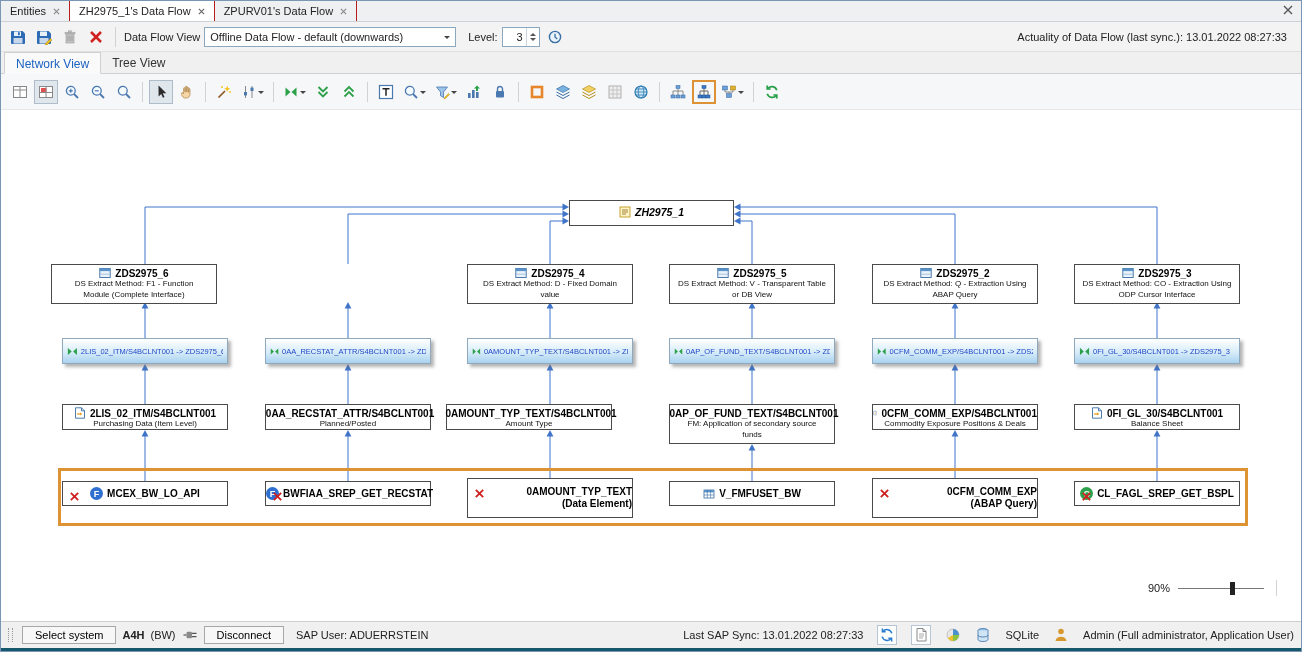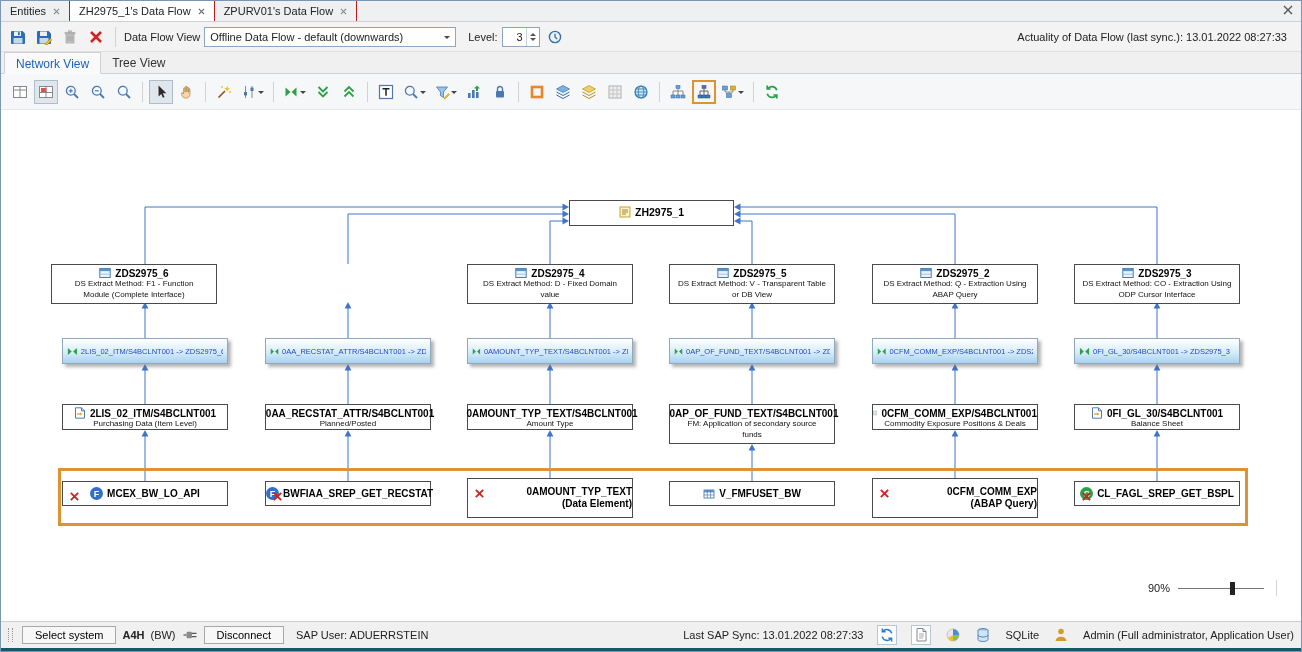--- a/index.html
+++ b/index.html
@@ -39,21 +39,21 @@
   .tbtn.hl { border:2px solid #DD9333; }
   .i16 { width:16px; height:16px; } .i12 { width:12px; height:12px; } .i11 { width:11px; height:11px; }
 
   
   .canvas { position:relative; height:511px; background:#fff; overflow:hidden; }
   .edges { position:absolute; left:0; top:0; }
   .node { position:absolute; width:166px; background:#fff; border:1px solid #4a4a4a; text-align:center; }
   .trow { display:flex; align-items:center; justify-content:center; gap:4px; font-weight:bold; font-size:10px; padding-top:2px; white-space:nowrap; }
   .desc { font-size:8px; line-height:10.5px; color:#111; white-space:nowrap; }
   .root-node { top:90px; left:568px; width:165px; height:26px; }
-  .root-node .trow { padding-top:5px; font-size:10.5px; }
+  .root-node .trow { padding-top:5px; font-size:10.5px;font-style:italic; }
   .zds { top:154px; height:40px; }
   .transfer { top:228px; height:26px; border:1px solid #90a8bc; background:linear-gradient(#ffffff,#d7ecf9 55%,#a9d2ef); box-shadow:3px 3px 3px rgba(110,110,110,.5); display:flex; align-items:center; padding:0 4px; gap:3px; text-align:left; }
   .transfer .tl { font-size:7.5px; color:#1F47C8; white-space:nowrap; overflow:hidden; }
   .source { top:294px; height:26px; }
   .source.tall { height:40px; }
   .extractor { top:371px; height:25px; display:flex; align-items:center; }
   .extractor.tall { top:368px; height:40px; }
   .ext-x { position:absolute; left:6px; top:6px; }
   .ext-c { flex:1; display:flex; align-items:center; justify-content:center; gap:4px; font-weight:bold; font-size:10px; white-space:nowrap; }
   .ext-c2 { flex:1; display:flex; flex-direction:column; align-items:flex-end; justify-content:center; font-weight:bold; font-size:10px; line-height:12.5px; }
@@ -549,21 +549,21 @@
           <svg class="i12" viewBox="0 0 12 12">
             <path d="M1.5.8h6l3 3v7.4h-9z" fill="#fff" stroke="#3a6ea5" stroke-width=".9"></path>
             <path d="M7.5.8v3h3" fill="none" stroke="#3a6ea5" stroke-width=".9"></path>
             <path d="M3 7h3.4" stroke="#e8a020" stroke-width="1.3"></path>
             <path d="M6 5.4L8.4 7 6 8.6z" fill="#e8a020"></path>
           </svg>
           <span>0AA_RECSTAT_ATTR/S4BCLNT001</span>
         </div>
         <div class="desc">Planned/Posted</div>
       </div>
-    <div class="node source" style="left:466px">
+    <div class="node source" style="left:445px">
         <div class="trow">
           <svg class="i12" viewBox="0 0 12 12">
             <path d="M1.5.8h6l3 3v7.4h-9z" fill="#fff" stroke="#3a6ea5" stroke-width=".9"></path>
             <path d="M7.5.8v3h3" fill="none" stroke="#3a6ea5" stroke-width=".9"></path>
             <path d="M3 7h3.4" stroke="#e8a020" stroke-width="1.3"></path>
             <path d="M6 5.4L8.4 7 6 8.6z" fill="#e8a020"></path>
           </svg>
           <span>0AMOUNT_TYP_TEXT/S4BCLNT001</span>
         </div>
         <div class="desc">Amount Type</div>

